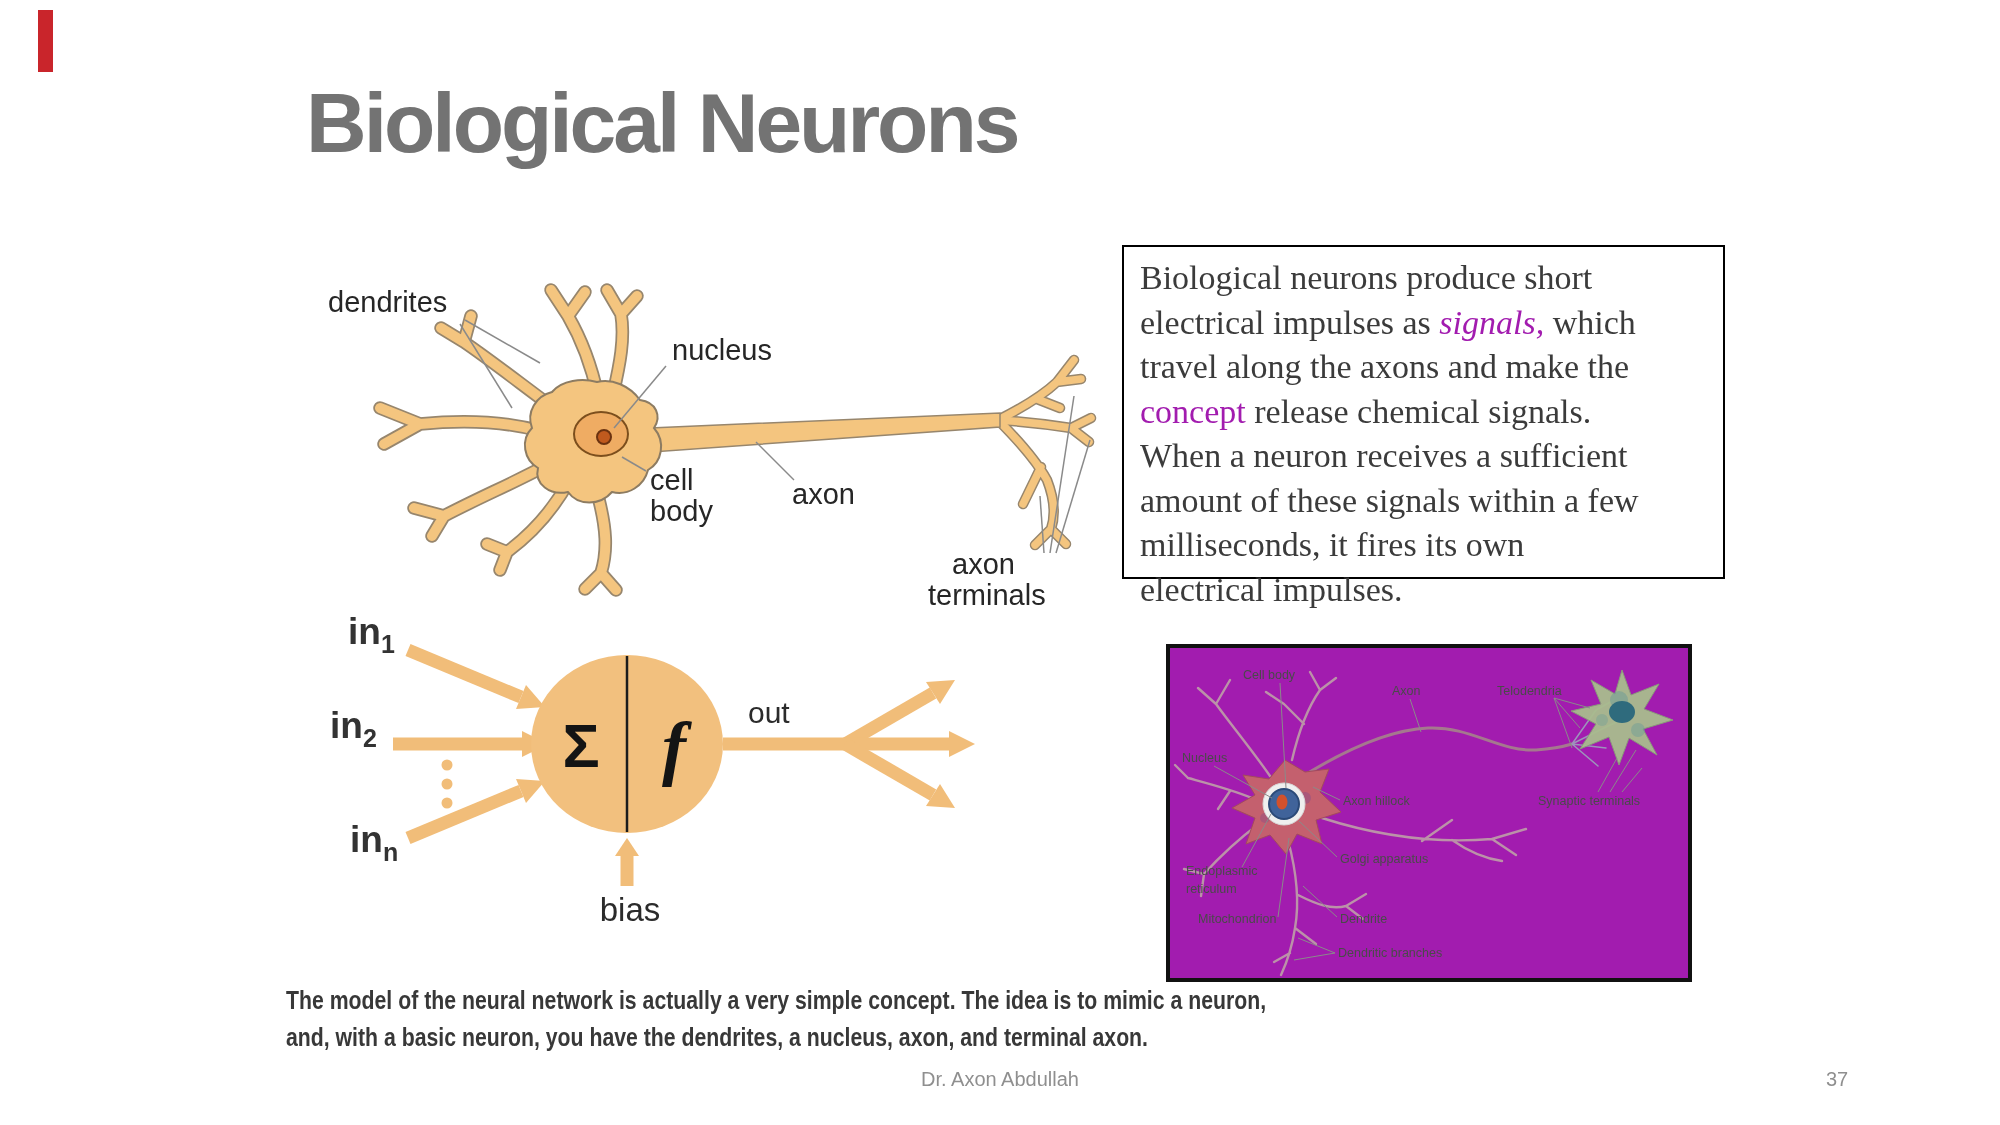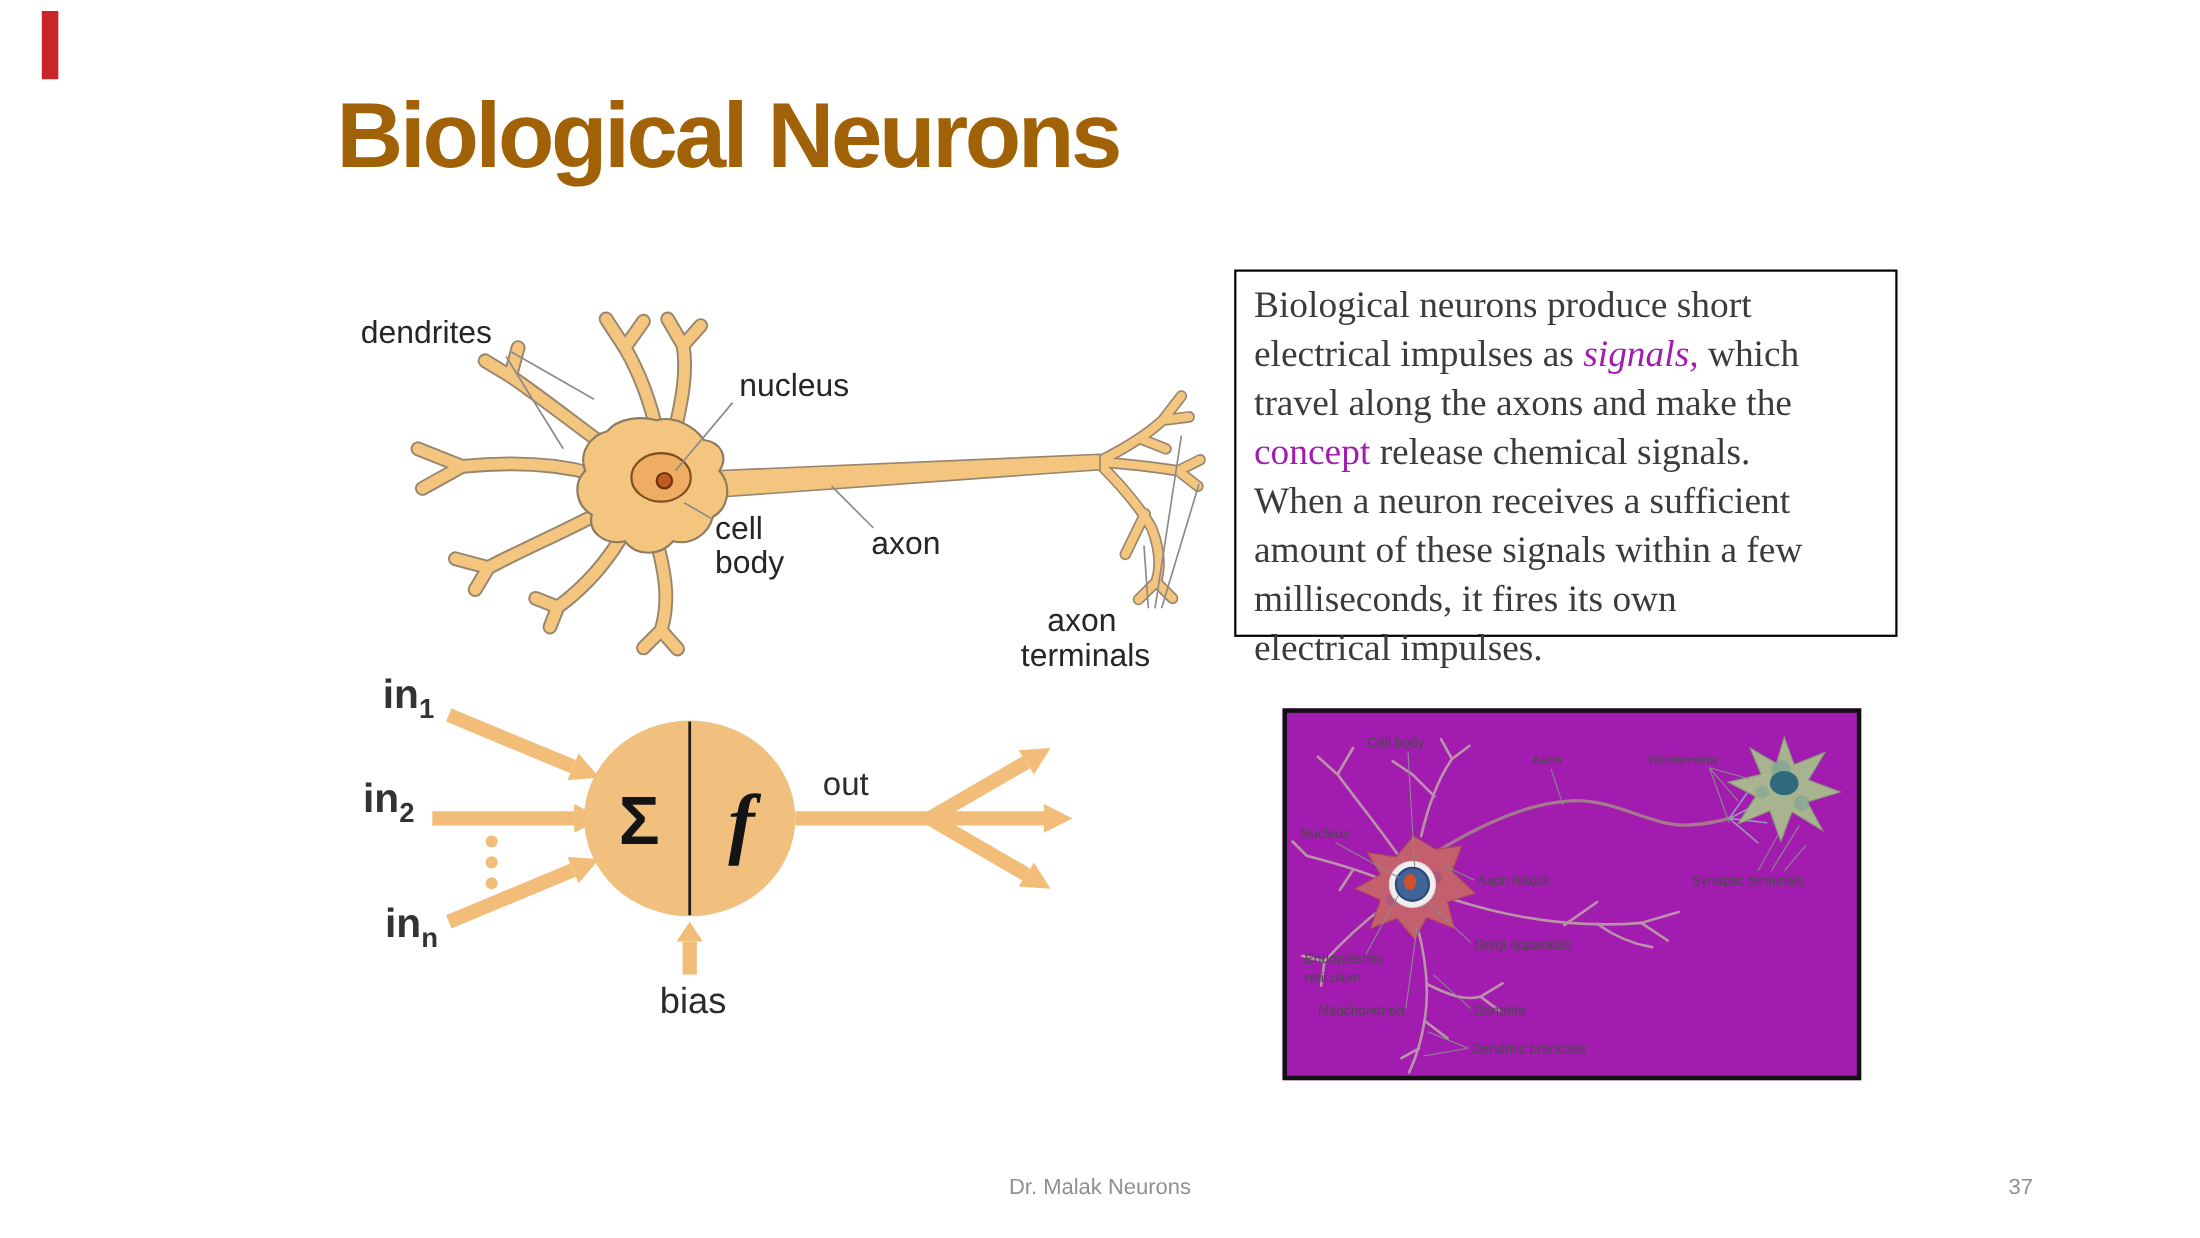--- a/index.html
+++ b/index.html
@@ -1,20 +1,20 @@
 <!DOCTYPE html>
 <html><head>
 <meta charset="utf-8">
 <style>
   html,body{margin:0;padding:0;background:#fff;}
   .slide{position:relative;width:2000px;height:1125px;background:#ffffff;overflow:hidden;
          font-family:"Liberation Sans",sans-serif;}
   .accent-bar{position:absolute;left:38px;top:10px;width:15px;height:62px;background:#c9252b;}
   .title{position:absolute;left:306px;top:81px;margin:0;font-size:84px;line-height:1;
-         font-weight:700;letter-spacing:-3px;color:#a16207;}
+         font-weight:700;letter-spacing:-3px;color:#737373;}
   .bio-svg{position:absolute;left:300px;top:268px;}
   .ann-svg{position:absolute;left:300px;top:590px;}
   .infobox{position:absolute;left:1122px;top:245px;width:603px;height:334px;box-sizing:border-box;
            border:2px solid #000;padding:9px 16px 10px 16px;
            font-family:"Liberation Serif",serif;font-size:34px;line-height:44.5px;color:#3b3b3b;
            white-space:pre-wrap;}
   .infobox .red{color:#a21caf;}
   .infobox .italic{font-style:italic;}
   .figure-frame{position:absolute;left:1166px;top:644px;width:518px;height:330px;
                 border:4px solid #111;background:#a21caf;}
@@ -200,17 +200,21 @@
       <text class="alabel" x="368" y="157">Synaptic terminals</text>
       <text class="alabel" x="170" y="215">Golgi apparatus</text>
       <text class="alabel" x="16" y="227">Endoplasmic</text>
       <text class="alabel" x="16" y="245">reticulum</text>
       <text class="alabel" x="28" y="275">Mitochondrion</text>
       <text class="alabel" x="170" y="275">Dendrite</text>
       <text class="alabel" x="168" y="309">Dendritic branches</text>
     </svg>
   </div>
 
-
-  <div class="footer-author">Dr. Malak Neurons</div>
+  <div class="caption">
+    <div>The model of the neural network is actually a very simple concept. The idea is to mimic a neuron,</div>
+    <div>and, with a basic neuron, you have the dendrites, a nucleus, axon, and terminal axon.</div>
+  </div>
+
+  <div class="footer-author">Dr. Axon Abdullah</div>
   <div class="page-number">37</div>
 
 </div>
 
 </body></html>

